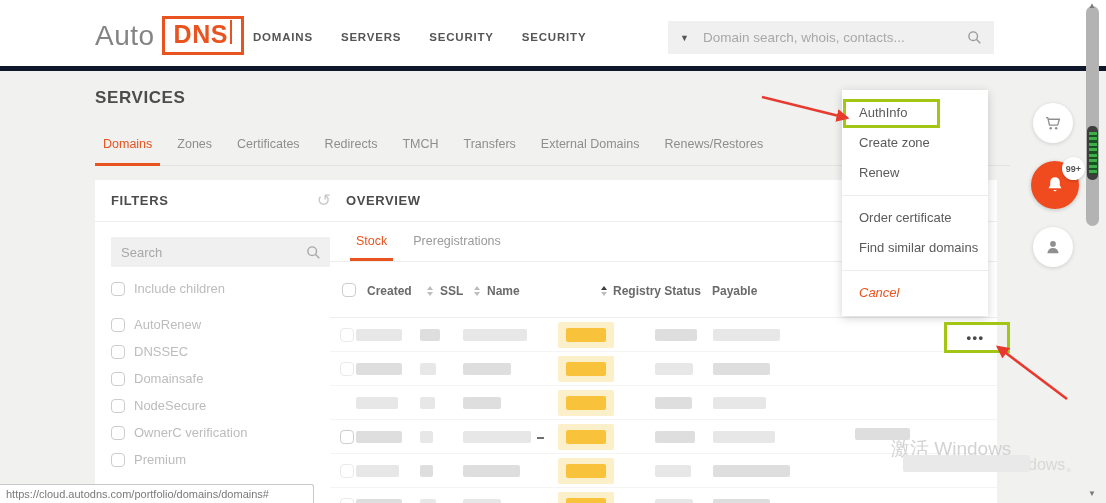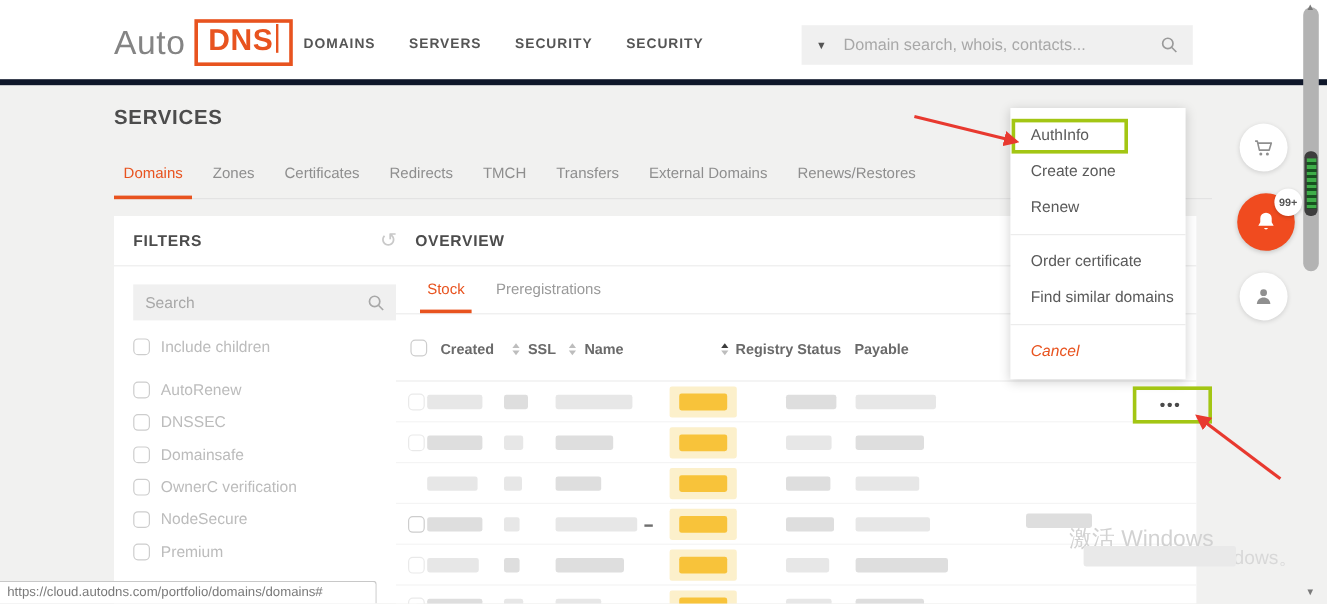--- a/index.html
+++ b/index.html
@@ -159,25 +159,25 @@
     <div class="f-opt">
         <span class="cbx"></span>
         <span class="f-opt-label">DNSSEC</span>
       </div>
     <div class="f-opt">
         <span class="cbx"></span>
         <span class="f-opt-label">Domainsafe</span>
       </div>
     <div class="f-opt">
         <span class="cbx"></span>
+        <span class="f-opt-label">NodeSecure</span>
+      </div>
+    <div class="f-opt">
+        <span class="cbx"></span>
         <span class="f-opt-label">OwnerC verification</span>
-      </div>
-    <div class="f-opt">
-        <span class="cbx"></span>
-        <span class="f-opt-label">NodeSecure</span>
       </div>
     <div class="f-opt">
         <span class="cbx"></span>
         <span class="f-opt-label">Premium</span>
       </div>
   </div>
 </div>
 
 <div class="card overview-card">
   <div class="card-head">

